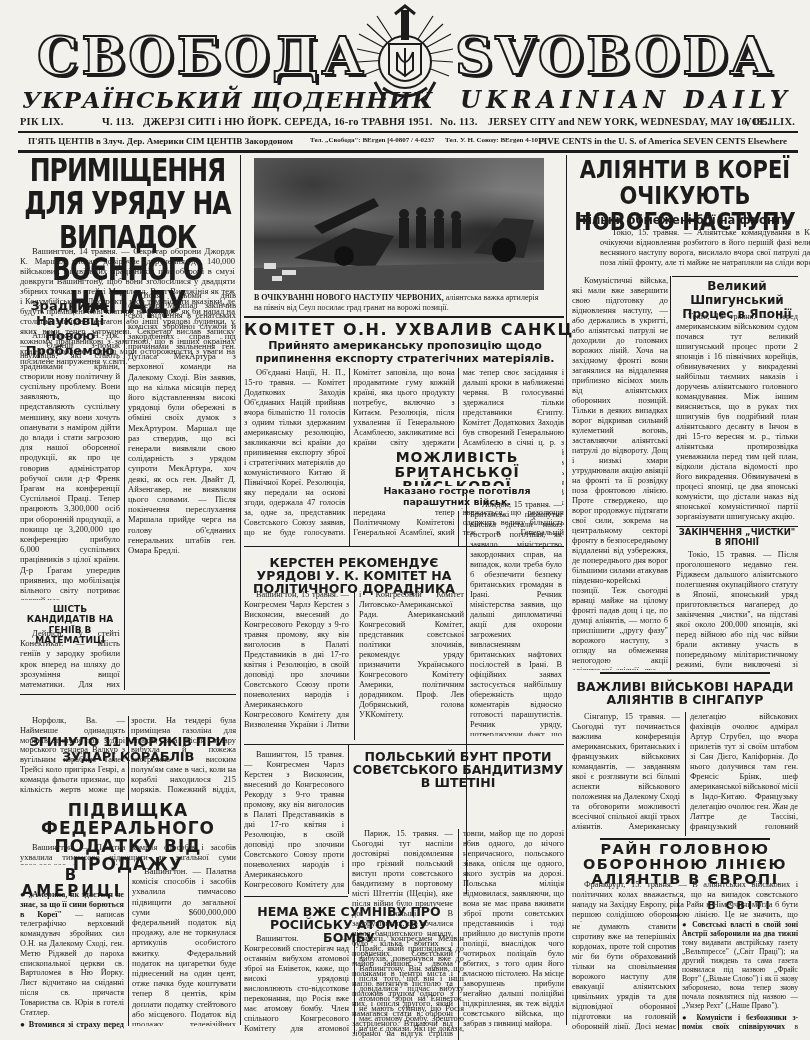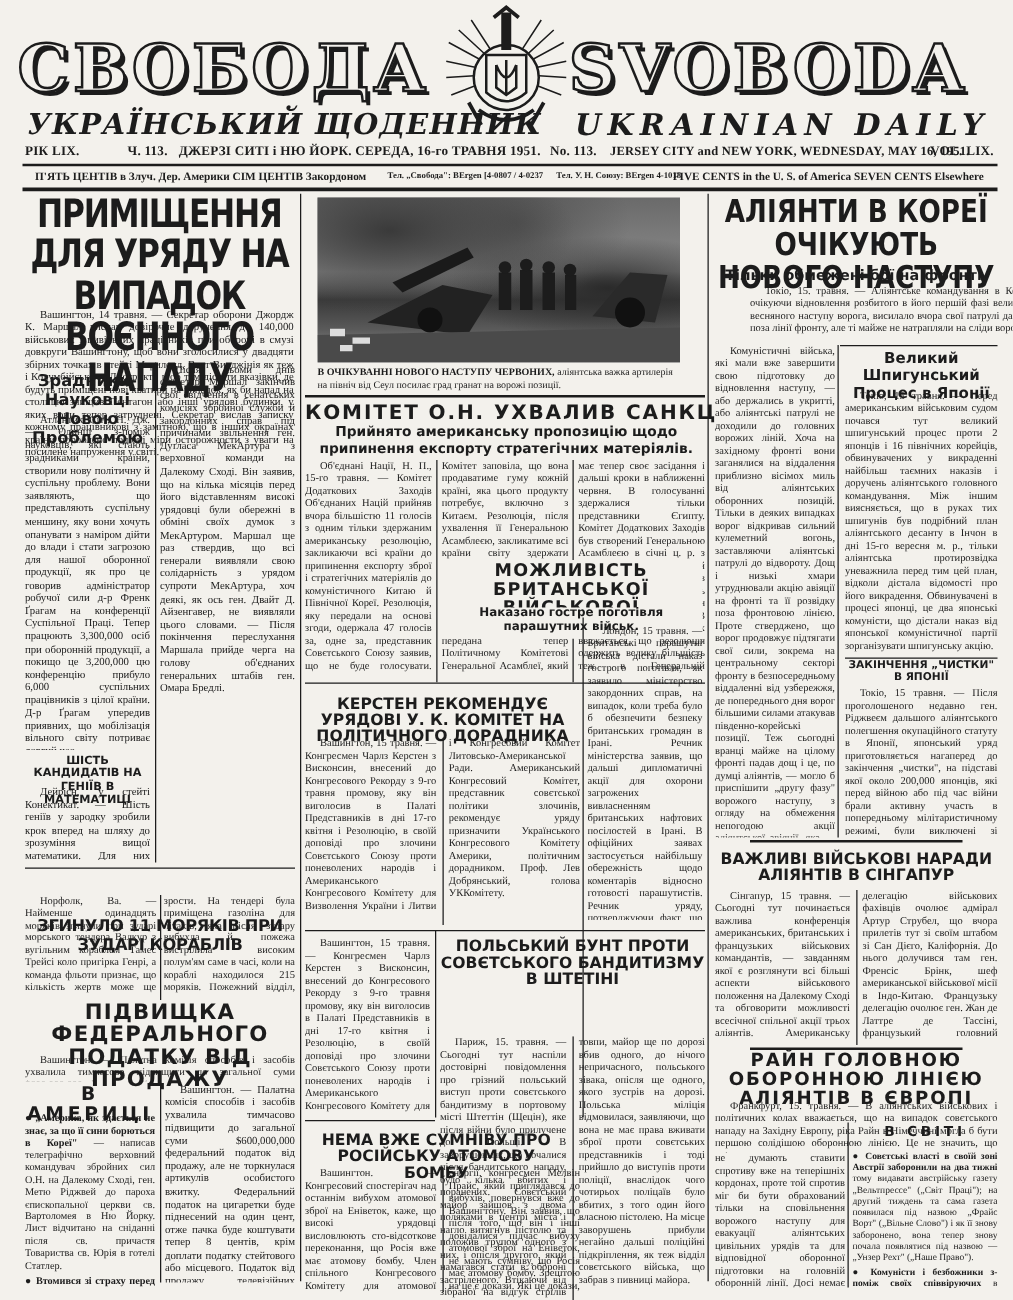--- a/index.html
+++ b/index.html
@@ -28,21 +28,21 @@
     linear-gradient(180deg,#6a6a6a 0%,#8a8a8a 45%,#3a3a3a 62%,#5a5a5a 80%,#9a9a9a 100%);}
   .caption{font-size:8px;font-weight:bold;line-height:10px;}
   .cols2{column-count:2;column-gap:10px;column-rule:1px solid #1c1c1c;}
   .cols3{column-count:3;column-gap:8px;column-rule:1px solid #1c1c1c;}
   .bullet{font-size:8.2px;line-height:9.8px;text-align:justify;margin:0 0 3px 0;}
   .bullet b{font-weight:bold;}
 </style>
 </head>
 <body>
 
-<div class="abs mast-title" style="left:14px;top:30px;">СВОБОДА</div>
+<div class="abs mast-title" style="left:37px;top:30px;">СВОБОДА</div>
 <div class="abs mast-sub" style="left:22px;top:88px;font-size:23px;letter-spacing:1px;">УКРАЇНСЬКИЙ ЩОДЕННИК</div>
 
 <div class="abs emblem" style="left:355px;top:4px;">
   <svg width="100" height="110" viewBox="0 0 100 110">
     <g stroke="#1c1c1c" stroke-width="1.2" fill="none">
       <path d="M50 55 L4 30 M50 55 L2 45 M50 55 L2 58 M50 55 L6 72 M50 55 L12 20 M50 55 L22 12 M50 55 L96 30 M50 55 L98 45 M50 55 L98 58 M50 55 L94 72 M50 55 L88 20 M50 55 L78 12"></path>
     </g>
     <circle cx="50" cy="58" r="26" fill="#f3f1ec" stroke="#1c1c1c" stroke-width="2"></circle>
     <path d="M34 40 L66 40 L66 70 Q50 84 34 70 Z" fill="#f3f1ec" stroke="#1c1c1c" stroke-width="2"></path>
     <path d="M42 48 L42 66 L50 72 L58 66 L58 48 M50 44 L50 72 M42 48 Q46 58 50 58 Q54 58 58 48" fill="none" stroke="#1c1c1c" stroke-width="2"></path>

